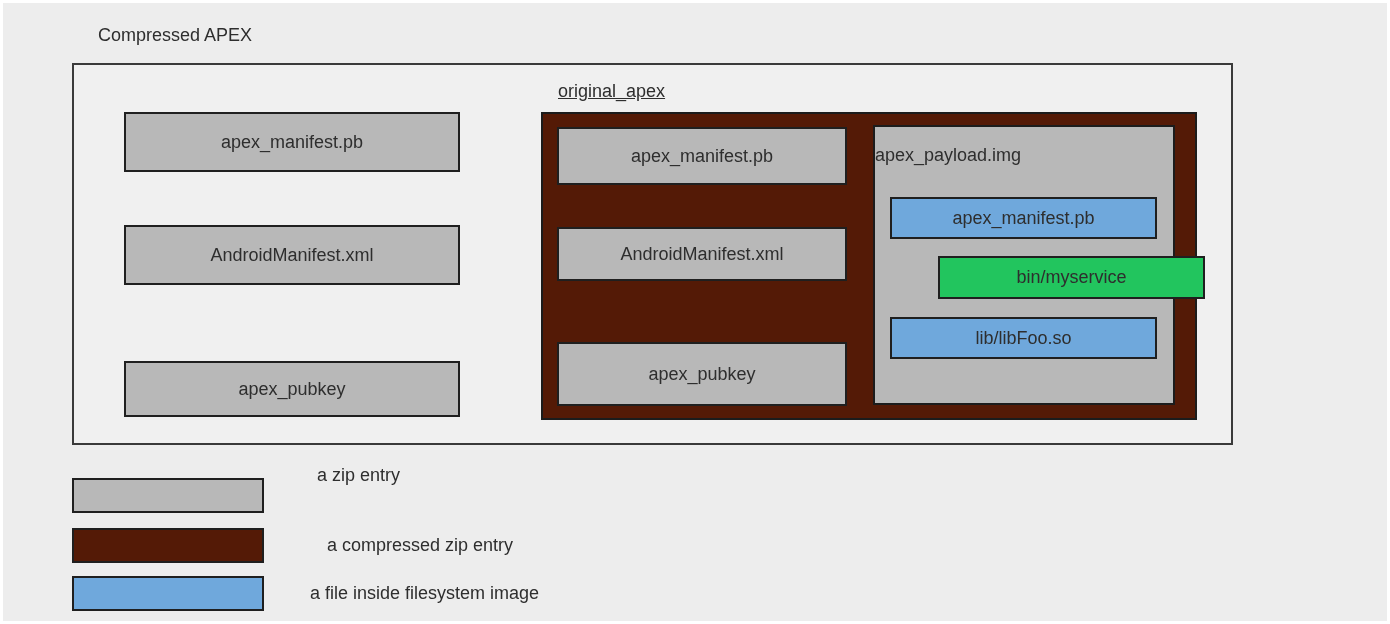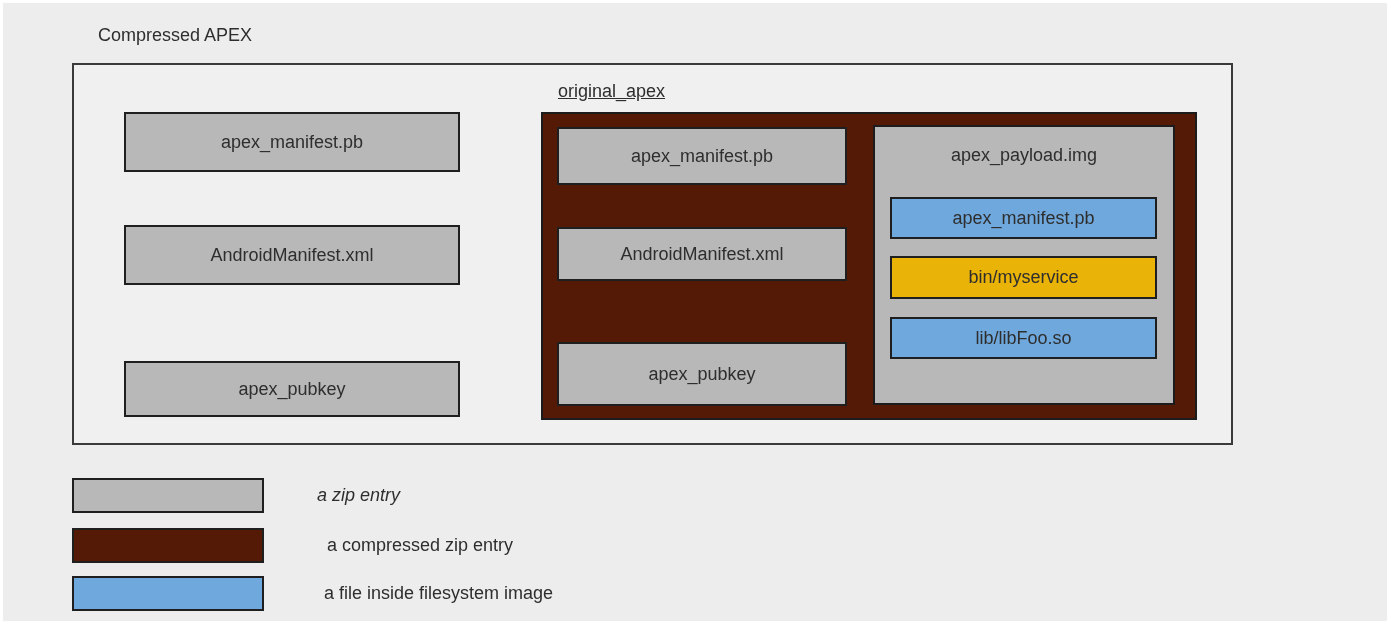--- a/index.html
+++ b/index.html
@@ -75,21 +75,21 @@
   .payload-box {
     left: 330px;
     top: 11px;
     width: 302px;
     height: 280px;
     border: 2px solid #1c1c1c;
     box-sizing: border-box;
   }
   .payload-title {
     width: 100%;
-    text-align: center;
+    text-align: left;
     font-size: 18px;
     margin-top: 18px;
   }
   
   .fb1 { left: 15px; top: 70px;  width: 267px; height: 42px; }
   .fb2 { left: 15px; top: 129px; width: 267px; height: 43px; }
   .fb3 { left: 15px; top: 190px; width: 267px; height: 42px; }
 
   
   .legend-swatch {
@@ -100,23 +100,23 @@
     box-sizing: border-box;
   }
   .ls1 { top: 475px; }
   .ls2 { top: 525px; }
   .ls3 { top: 573px; }
   .legend-label {
     font-size: 18px;
     line-height: 35px;
     white-space: nowrap;
   }
-  .ll1 { left: 314px; top: 475px; font-style: italic; }
+  .ll1 { left: 314px; top: 455px; }
   .ll2 { left: 324px; top: 525px; }
-  .ll3 { left: 321px; top: 573px; }
+  .ll3 { left: 307px; top: 573px; }
 </style>
 </head>
 <body>
 
 <div class="abs panel-title section-label">Compressed APEX</div>
 
 <div class="abs outer-panel"></div>
 
 <div class="abs box lz1" style="background-color: rgb(184, 184, 184);">apex_manifest.pb</div>
 <div class="abs box lz2" style="background-color: rgb(184, 184, 184);">AndroidManifest.xml</div>
@@ -126,21 +126,21 @@
 
 <div class="abs maroon-box" style="background-color: rgb(84, 26, 6);">
 
   <div class="abs box mz1" style="background-color: rgb(184, 184, 184);">apex_manifest.pb</div>
   <div class="abs box mz2" style="background-color: rgb(184, 184, 184);">AndroidManifest.xml</div>
   <div class="abs box mz3" style="background-color: rgb(184, 184, 184);">apex_pubkey</div>
 
   <div class="abs payload-box" style="background-color: rgb(184, 184, 184);">
     <div class="abs payload-title">apex_payload.img</div>
     <div class="abs box fb1" style="background-color: rgb(111, 168, 220);">apex_manifest.pb</div>
-    <div class="abs box fb2" style="background-color: #eab308;">bin/myservice</div>
+    <div class="abs box fb2" style="background-color: #22c55e; margin-left: 48px;">bin/myservice</div>
     <div class="abs box fb3" style="background-color: rgb(111, 168, 220);">lib/libFoo.so</div>
   </div>
 </div>
 
 <div class="abs legend-swatch ls1" style="background-color: rgb(184, 184, 184);"></div>
 <div class="abs legend-label ll1">a zip entry</div>
 
 <div class="abs legend-swatch ls2" style="background-color: rgb(84, 26, 6);"></div>
 <div class="abs legend-label ll2">a compressed zip entry</div>
 

